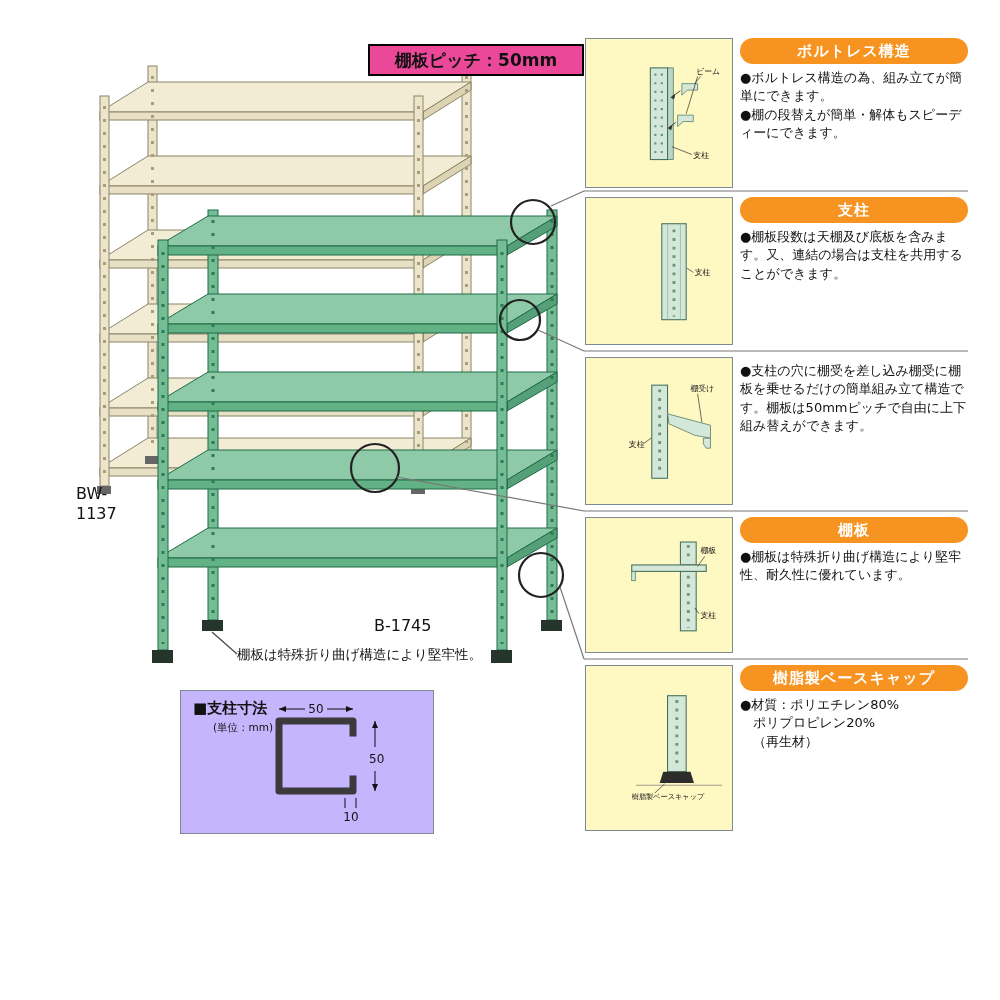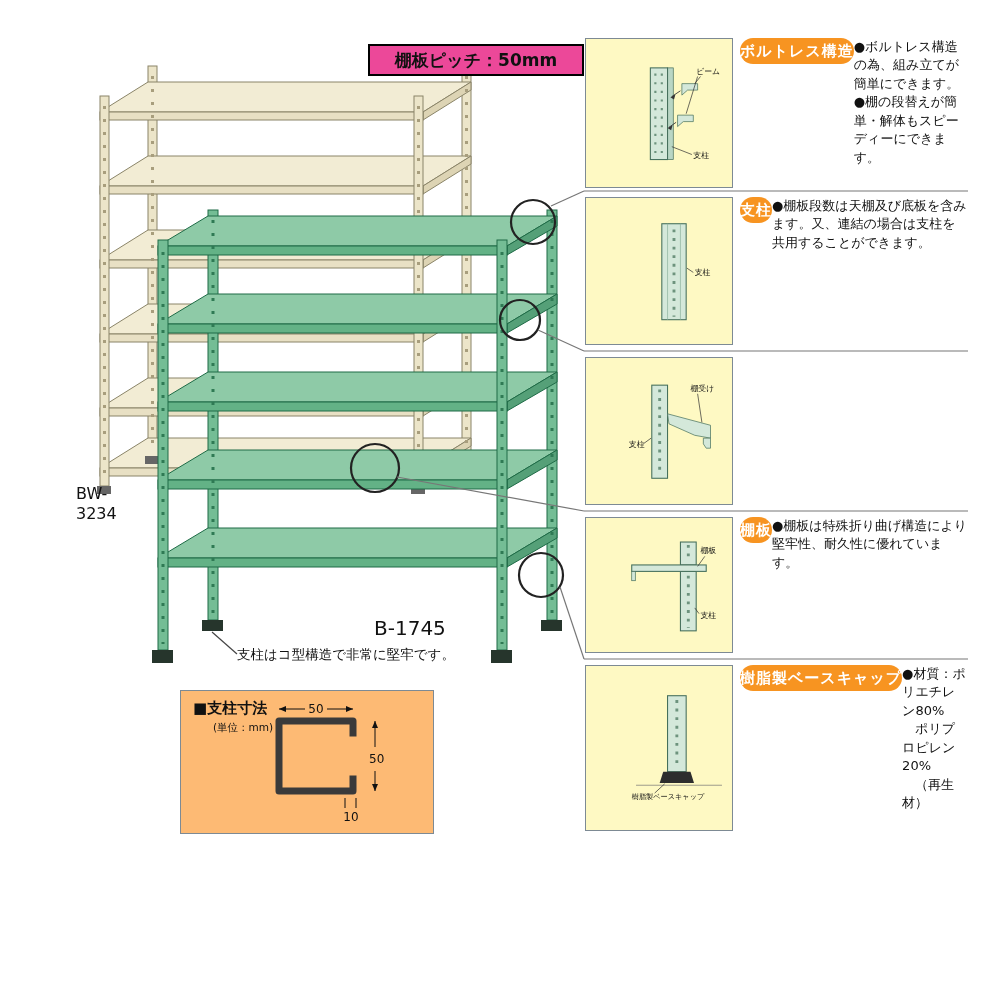--- a/index.html
+++ b/index.html
@@ -10,47 +10,47 @@
   }
   .abs{position:absolute;}
   #main-art{position:absolute;left:0;top:0;}
   
   #pitch-label{
     left:368px;top:44px;width:212px;height:28px;border:2px solid #000;background:#ec4899;
     display:flex;align-items:center;justify-content:center;
     font-size:17px;font-weight:bold;z-index:2;
   }
   #model-back{left:76px;top:484px;font-size:16px;line-height:1.25;white-space:pre-line;z-index:2;}
-  #model-front{left:374px;top:616px;font-size:20px;z-index:2;}
+  #model-front{left:374px;top:616px;font-size:16px;z-index:2;}
   #shelf-note{left:237px;top:646px;font-size:13.5px;z-index:2;}
   
   #dim-box{
-    left:180px;top:690px;width:252px;height:142px;background:#fdba74;
+    left:180px;top:690px;width:252px;height:142px;background:#c4b5fd;
     border:1px solid #7d8a94;z-index:2;
   }
   #dim-title{left:12px;top:8px;font-size:15px;font-weight:bold;}
   #dim-unit{left:32px;top:30px;font-size:10.5px;}
   #dim-draw{left:76px;top:8px;}
   .dimtext{font-size:12px;fill:#111;}
   
   .panel{
     position:absolute;left:585px;width:383px;display:flex;gap:7px;z-index:2;
   }
   .diagram{
     flex:0 0 148px;width:148px;background:#fef9c3;border:1px solid #7d8a94;
     position:relative;box-sizing:border-box;padding-left:40px;
   }
   .diagram svg{display:block;width:100%;height:100%;}
-  .pcontent{flex:1;display:flex;flex-direction:row;min-width:0;}
+  .pcontent{flex:1;display:flex;flex-direction:column;min-width:0;}
   .phead{
     height:26px;border-radius:13px;background:#f79421;color:#fff;
     font-weight:bold;font-size:15px;display:flex;align-items:center;justify-content:center;
     letter-spacing:1px;flex:0 0 auto;
   }
-  .pbody{font-size:13px;line-height:1.42;}
+  .pbody{margin-top:5px;font-size:13px;line-height:1.42;}
   .pbody p{margin:0;white-space:pre-line;}
   .dlabel{font-size:11px;fill:#111;}
   .dlabel-sm{font-size:10px;fill:#111;}
 </style>
 </head>
 <body>
 
 <svg id="main-art" viewBox="0 0 1000 1000" width="1000" height="1000">
 
   <g stroke="#8a8468" stroke-width="1">
@@ -154,23 +154,23 @@
     <line x1="584" y1="191" x2="968" y2="191"></line>
     <line x1="584" y1="351" x2="968" y2="351"></line>
     <line x1="584" y1="511" x2="968" y2="511"></line>
     <line x1="584" y1="659" x2="968" y2="659"></line>
   </g>
   <line x1="212" y1="632" x2="237" y2="654" stroke="#444" stroke-width="1.2"></line>
 </svg>
 
 <div class="abs" id="pitch-label">棚板ピッチ：50mm</div>
 <div class="abs" id="model-back">BW-
-3234</div>
+1137</div>
 <div class="abs" id="model-front">B-1745</div>
-<div class="abs" id="shelf-note">支柱はコ型構造で非常に堅牢です。</div>
+<div class="abs" id="shelf-note">棚板は特殊折り曲げ構造により堅牢性。</div>
 
 <div class="abs" id="dim-box">
   <div class="abs" id="dim-title">■支柱寸法</div>
   <div class="abs" id="dim-unit">(単位：mm)</div>
   <svg class="abs" id="dim-draw" viewBox="0 0 170 126" width="170" height="126">
     <path d="M96 34 L96 22 L22 22 L22 92 L96 92 L96 80" fill="none" stroke="#3a3a3a" stroke-width="7" stroke-linejoin="round" stroke-linecap="square"></path>
 
     <line x1="22" y1="10" x2="48" y2="10" stroke="#111" stroke-width="1"></line>
     <line x1="70" y1="10" x2="96" y2="10" stroke="#111" stroke-width="1"></line>
     <polygon points="22,10 29,7 29,13" fill="#111"></polygon>
@@ -244,20 +244,23 @@
       <line x1="47" y1="16" x2="47" y2="136" stroke="#6d937d" stroke-width="4" stroke-dasharray="4 8"></line>
       <polygon points="58,50 118,66 118,84 96,80 60,64" fill="#d4e8da" stroke="#46705c"></polygon>
       <path d="M108 84 h10 v14 h-6 l-4 -6 z" fill="#d4e8da" stroke="#46705c"></path>
       <text class="dlabel" x="90" y="18">棚受け</text>
       <line x1="100" y1="22" x2="106" y2="62" stroke="#333" stroke-width="1"></line>
       <text class="dlabel" x="4" y="96">支柱</text>
       <line x1="24" y1="92" x2="35" y2="84" stroke="#333" stroke-width="1"></line>
     </svg>
   </div>
   <div class="pcontent">
+    <div class="pbody">
+      <p>●支柱の穴に棚受を差し込み棚受に棚板を乗せるだけの簡単組み立て構造です。棚板は50mmピッチで自由に上下組み替えができます。</p>
+    </div>
   </div>
 </div>
 
 <div class="panel" style="top:517px;height:136px">
   <div class="diagram">
     <svg viewBox="0 0 148 136">
       <rect x="76" y="8" width="22" height="32" fill="#d4e8da" stroke="#46705c" stroke-width="1.5"></rect>
       <rect x="76" y="49" width="22" height="83" fill="#d4e8da" stroke="#46705c" stroke-width="1.5"></rect>
       <rect x="8" y="40" width="104" height="9" fill="#d4e8da" stroke="#46705c" stroke-width="1.5"></rect>
       <rect x="8" y="49" width="5" height="13" fill="#d4e8da" stroke="#46705c"></rect>

